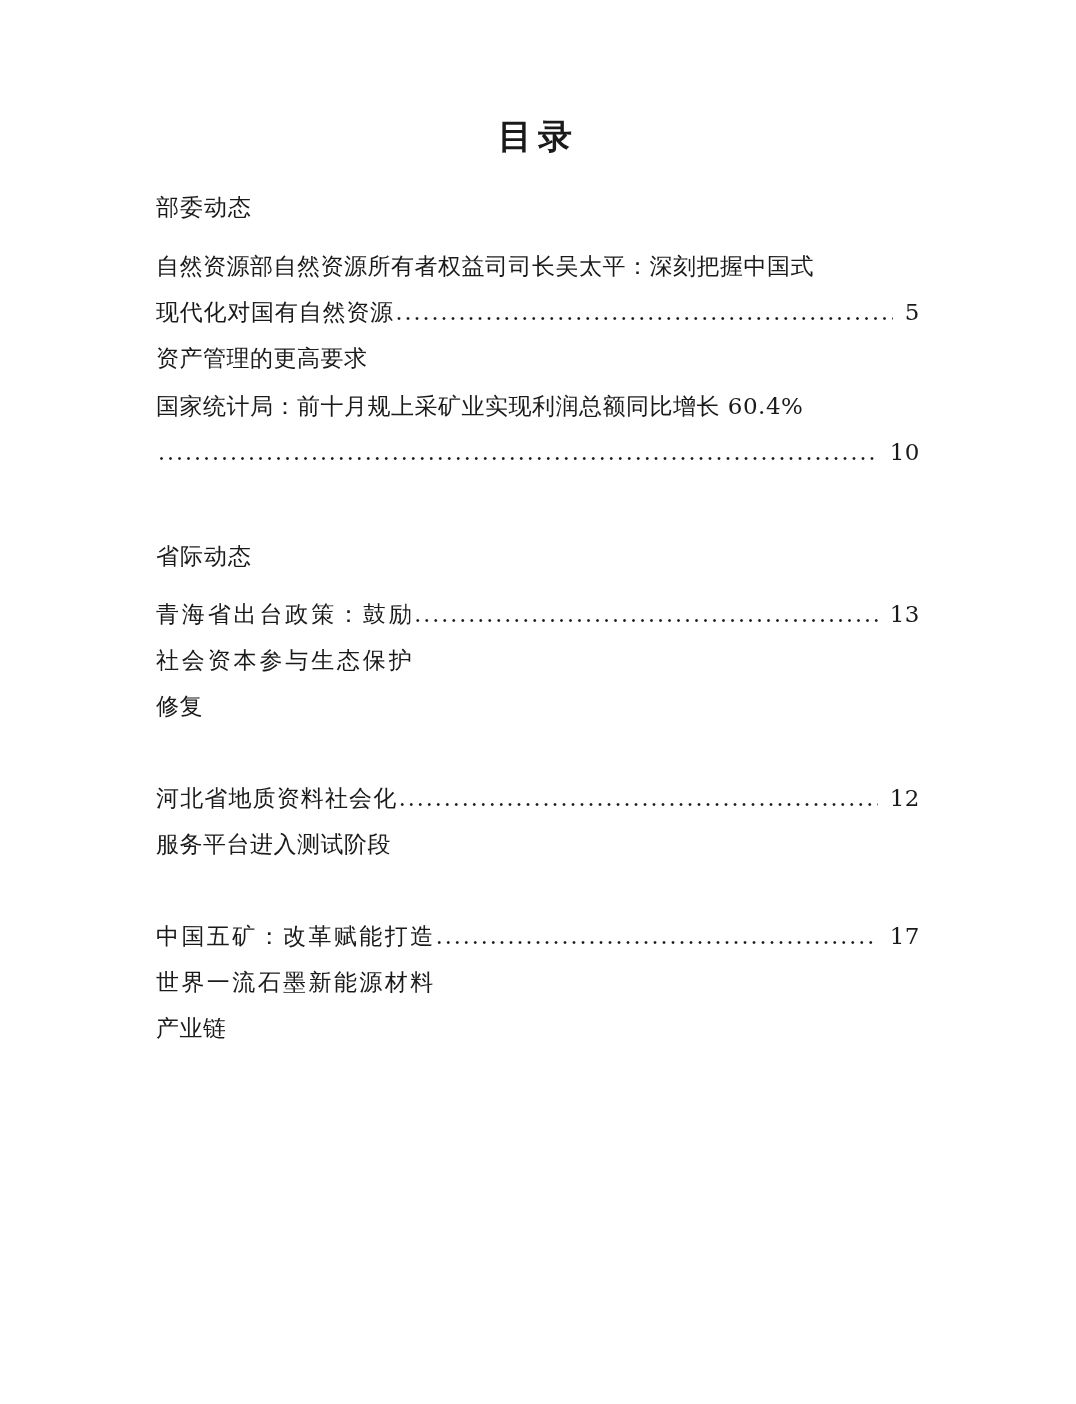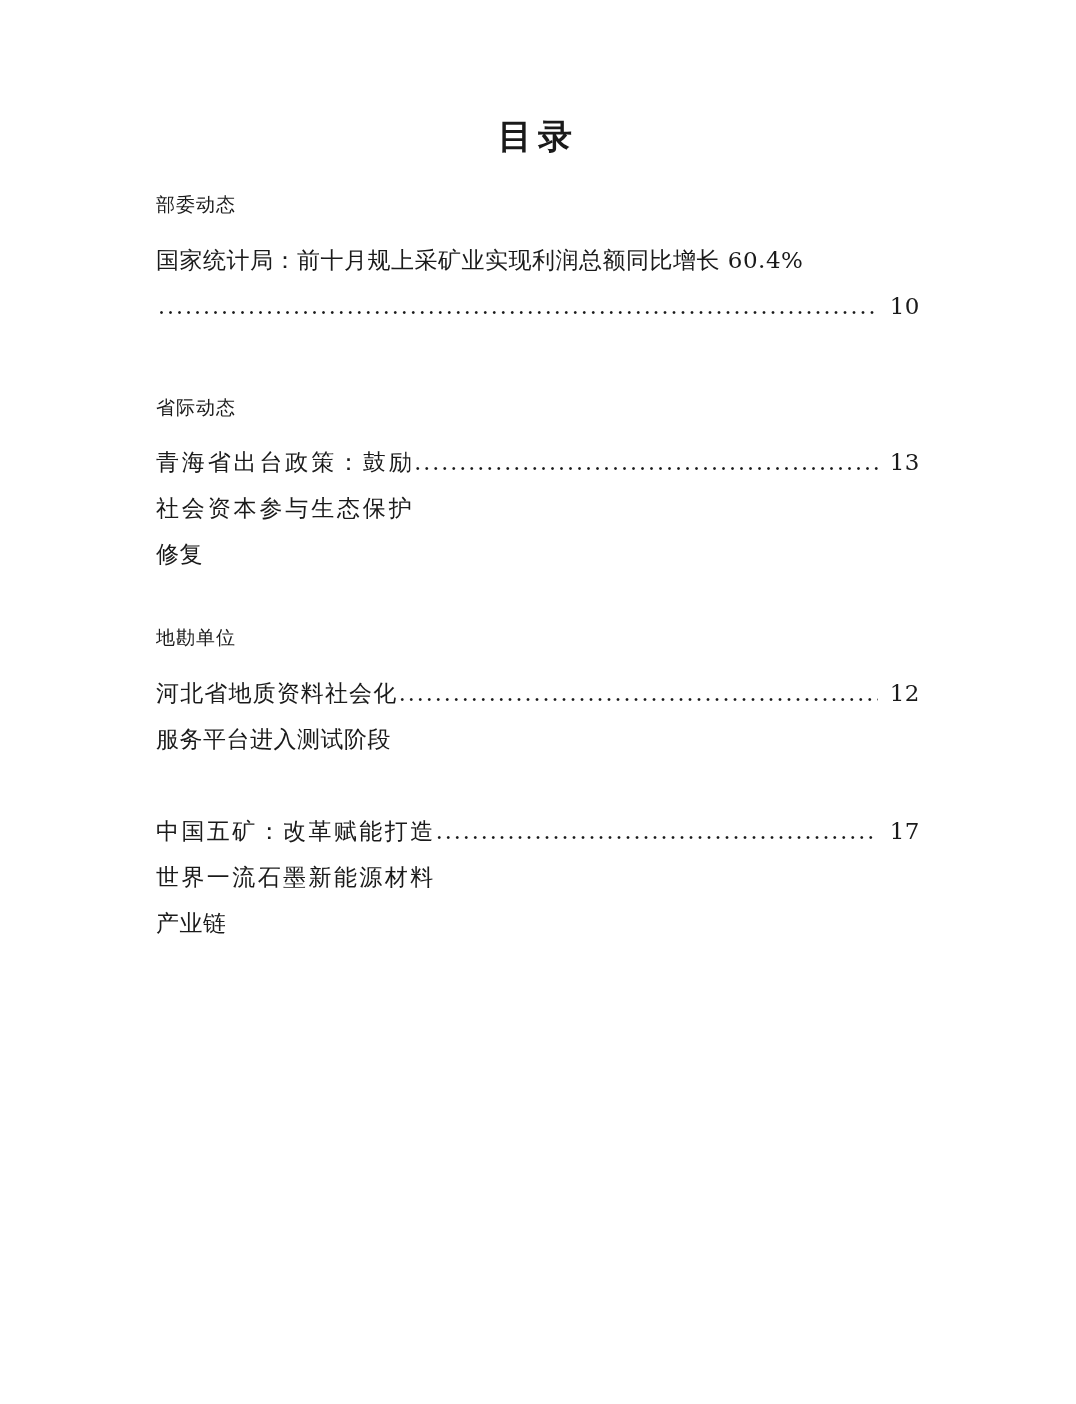--- a/index.html
+++ b/index.html
@@ -24,21 +24,21 @@
   }
   .doc-title {
     text-align: center;
     font-size: 34px;
     font-weight: bold;
     letter-spacing: 6px;
     margin: 18px 0 30px 0;
     font-family: Liberation Sans, sans-serif;
   }
   .section-heading {
-    font-size: 19px;
+    font-size: 23px;
     line-height: 1.5;
     margin: 0 0 18px 0;
     letter-spacing: 1px;
   }
   .section {
     margin-bottom: 46px;
   }
   .section.first {
     margin-bottom: 64px;
   }
@@ -85,20 +85,28 @@
 <body>
 
 <div class="page">
 
   <div class="doc-title">目录</div>
 
   <div class="section first">
     <div class="section-heading">部委动态</div>
 
 
+    <div class="toc-entry">
+      <span class="wrap-first-line entry-text">自然资源部自然资源所有者权益司司长吴太平：深刻把握中国式</span>
+      <span class="entry-line">
+        <span class="entry-text">现代化对国有自然资源资产管理的更高要求</span>
+        <span class="leader"></span>
+        <span class="page-num">5</span>
+      </span>
+    </div>
 
     <div class="toc-entry">
       <span class="wrap-first-line entry-text">国家统计局：前十月规上采矿业实现利润总额同比增长 60.4%</span>
       <span class="entry-line">
         <span class="entry-text"></span>
         <span class="leader"></span>
         <span class="page-num">10</span>
       </span>
     </div>
   </div>
@@ -111,21 +119,20 @@
       <span class="entry-line">
         <span class="entry-text">青海省出台政策：鼓励社会资本参与生态保护修复</span>
         <span class="leader"></span>
         <span class="page-num">13</span>
       </span>
     </div>
 
   </div>
 
   <div class="section">
-    <div class="section-heading">地勘单位</div>
 
     <div class="toc-entry">
       <span class="entry-line">
         <span class="entry-text">河北省地质资料社会化服务平台进入测试阶段</span>
         <span class="leader"></span>
         <span class="page-num">12</span>
       </span>
     </div>
   </div>
 

